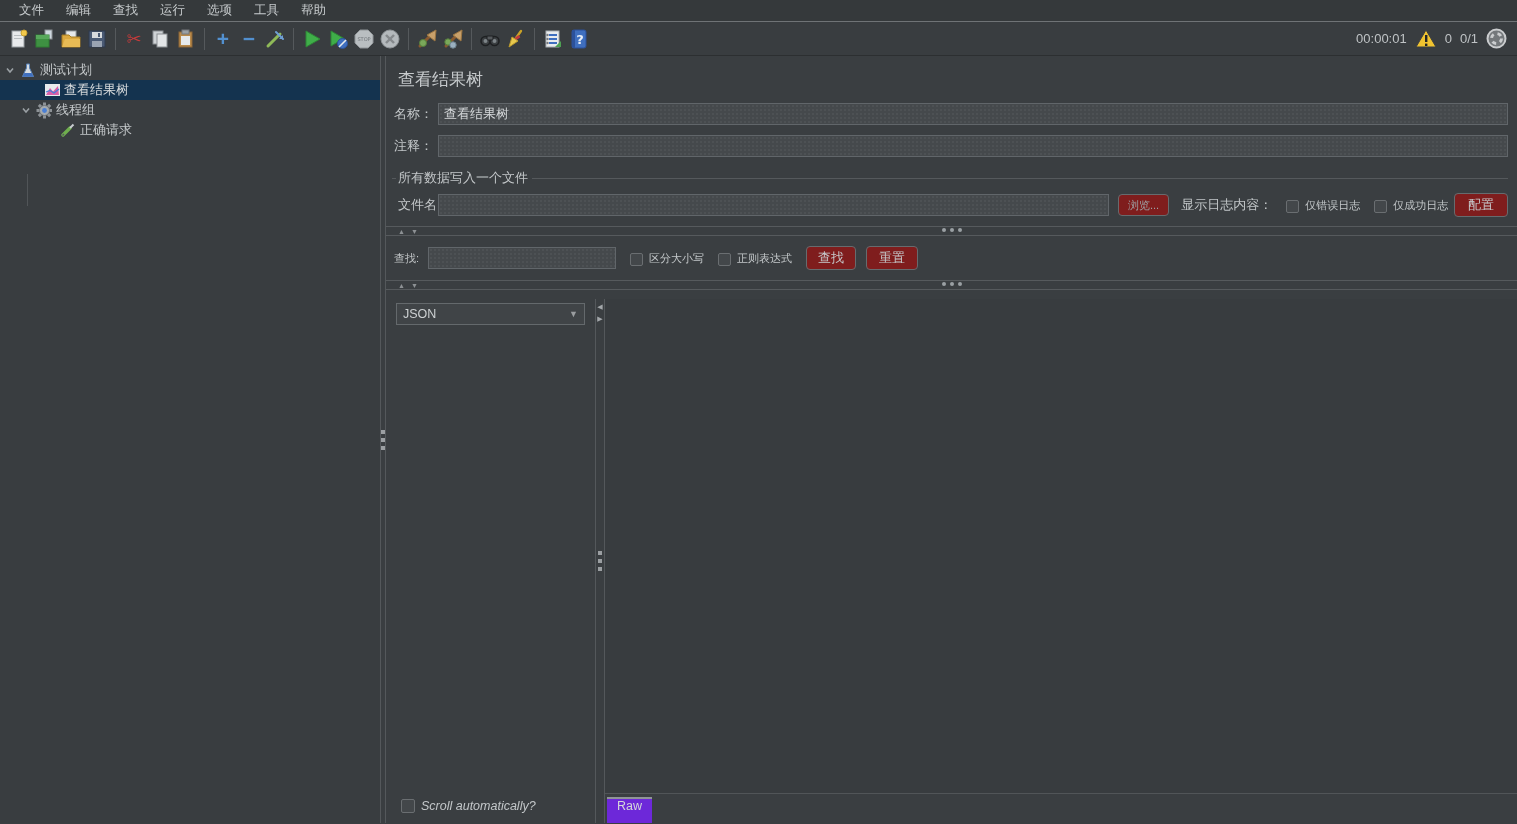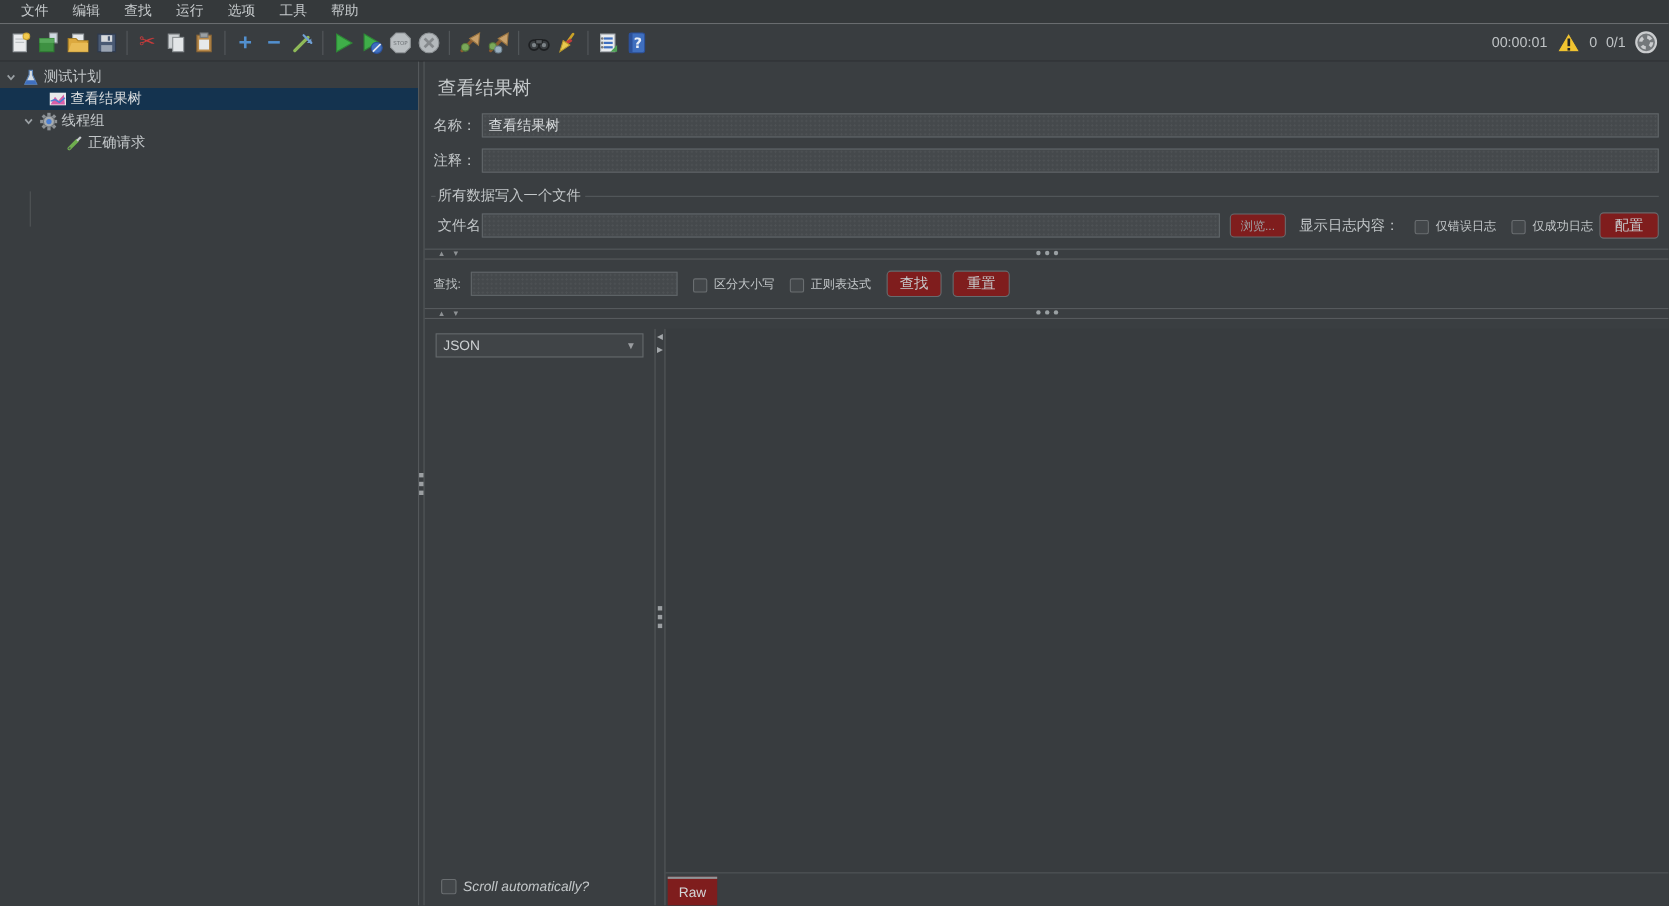--- a/index.html
+++ b/index.html
@@ -79,22 +79,22 @@
            display:flex; align-items:center; padding:0 6px; font-size:12.5px; color:#ccd0d2; cursor:default; }
   .combo .arr { margin-left:auto; color:#9a9da0; font-size:9px; }
   .scroll-row { display:flex; align-items:center; margin:0 0 10px 15px;font-style:italic; }
   .scroll-row .cb-label { font-size:12.5px; }
   .viewer-right { flex:1; display:flex; flex-direction:column; min-width:0; }
   .tabstrip { height:27px; background:#2f3335; display:flex; align-items:stretch; }
   .tab { padding:0 14px; background:#3c4043; display:flex; align-items:center;
          font-size:12.5px; color:#d4d7d9; border-bottom:3px solid #9ba0a3; cursor:default; }
   .tab-content { flex:1; background:#383c3f; }
   .bottomstrip { height:30px; border-top:1px solid #515558; display:flex; align-items:flex-end; }
-  .btab { height:26px; margin-left:2px; background:#7f1d1d; border-top:2px solid #8f9497;
-          display:flex; align-items:center; padding:0 10px; font-size:12.5px; color:#d4d7d9; cursor:default; }
+  .btab { height:26px; margin-left:2px; background:#6d28d9; border-top:2px solid #8f9497;
+          display:flex; align-items:flex-start; padding:0 10px; font-size:12.5px; color:#d4d7d9; cursor:default; }
   .dv2-arrows { position:absolute; top:4px; left:0; width:100%; display:flex;
                 flex-direction:column; align-items:center; gap:5px; color:#a3a7aa; font-size:7px; line-height:7px; }
 </style>
 </head>
 <body>
 
 <div class="menubar">
   <span class="menu-item">文件</span>
   <span class="menu-item">编辑</span>
   <span class="menu-item">查找</span>

